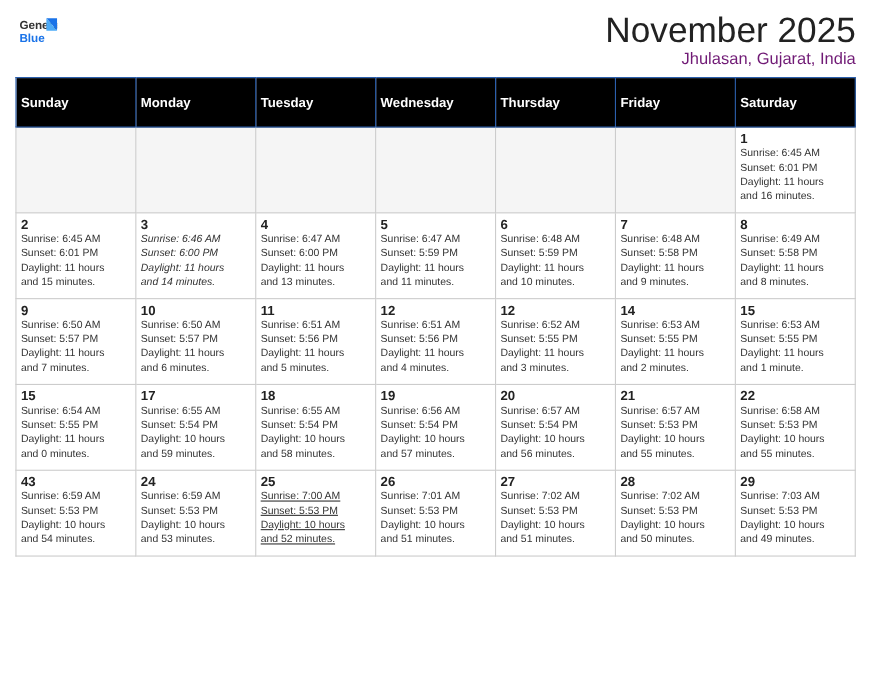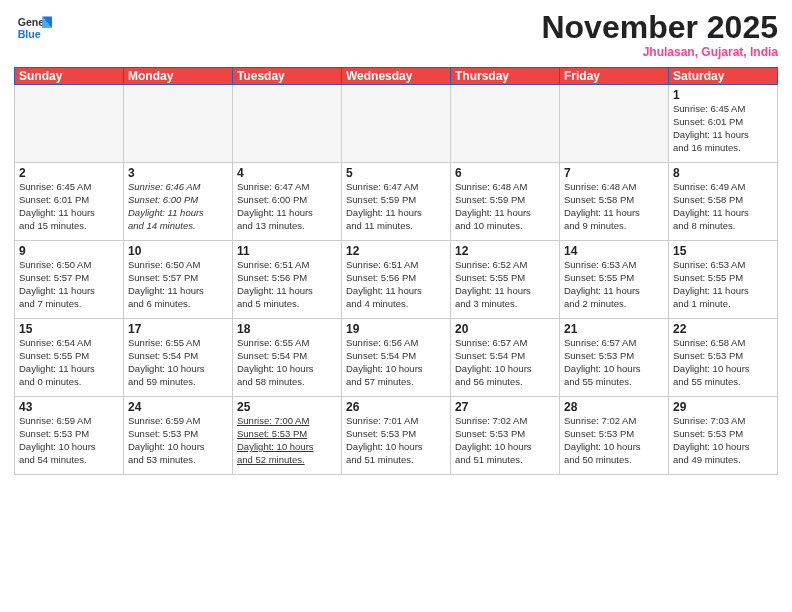--- a/index.html
+++ b/index.html
@@ -30,40 +30,40 @@
     .logo-icon {
       width: 36px;
       height: 36px;
       margin-left: 2px;
     }
     .title-block {
       text-align: right;
     }
     .title-block h1 {
       font-size: 32px;
-      font-weight: bold;
+      font-weight: normal;
       color: #222;
       line-height: 1.1;
     }
     .title-block h2 {
-      font-size: 12px;
-      font-weight: bold;
-      color: #ec4899;
+      font-size: 15px;
+      font-weight: normal;
+      color: #701a75;
     }
     .calendar {
       width: 100%;
       border-collapse: collapse;
       border: 1px solid #bbb;
     }
     .calendar th {
-      background: #ef4444;
+      background: #000000;
       color: #fff;
       font-size: 12px;
       font-weight: bold;
-      padding: 1px 4px;
+      padding: 15px 4px;
       border: 1px solid #2b5fad;
       text-align: left;
     }
     .calendar td {
       border: 1px solid #ccc;
       vertical-align: top;
       padding: 3px 4px;
       width: calc(100% / 7);
       background: #fff;
       height: 78px;

